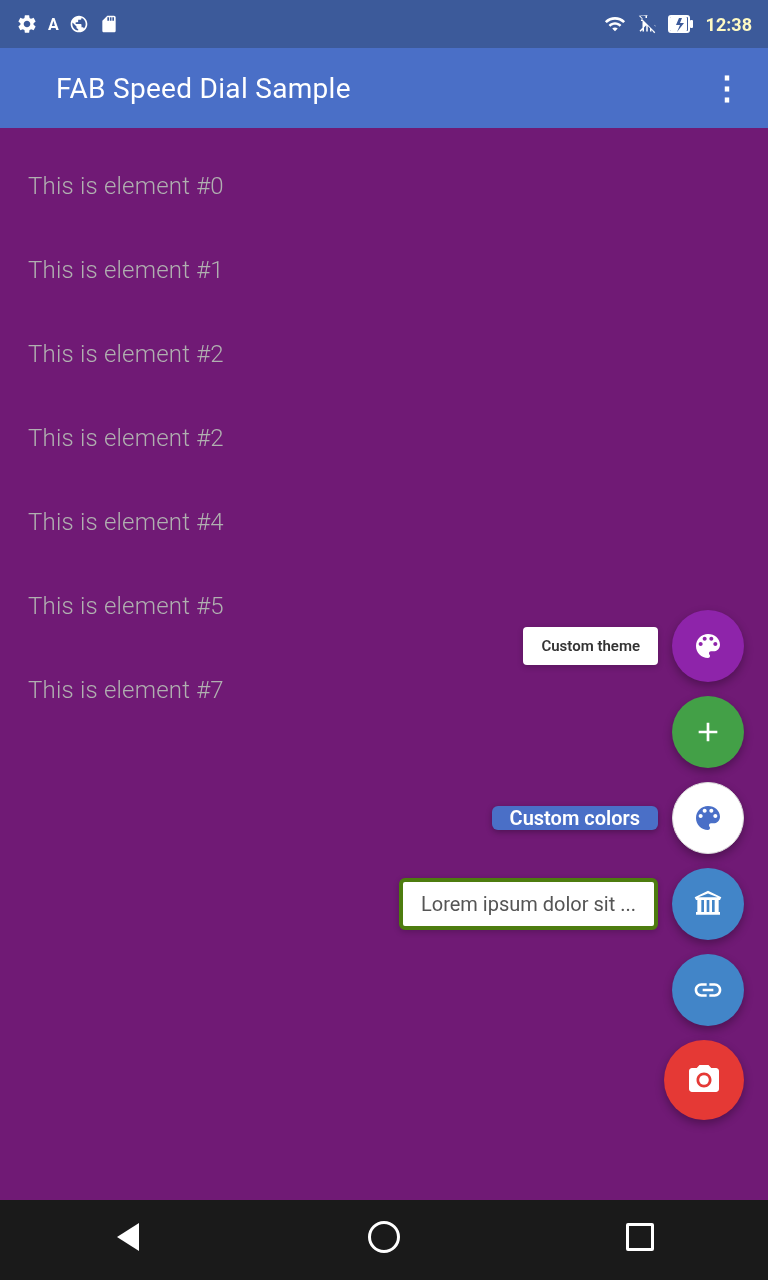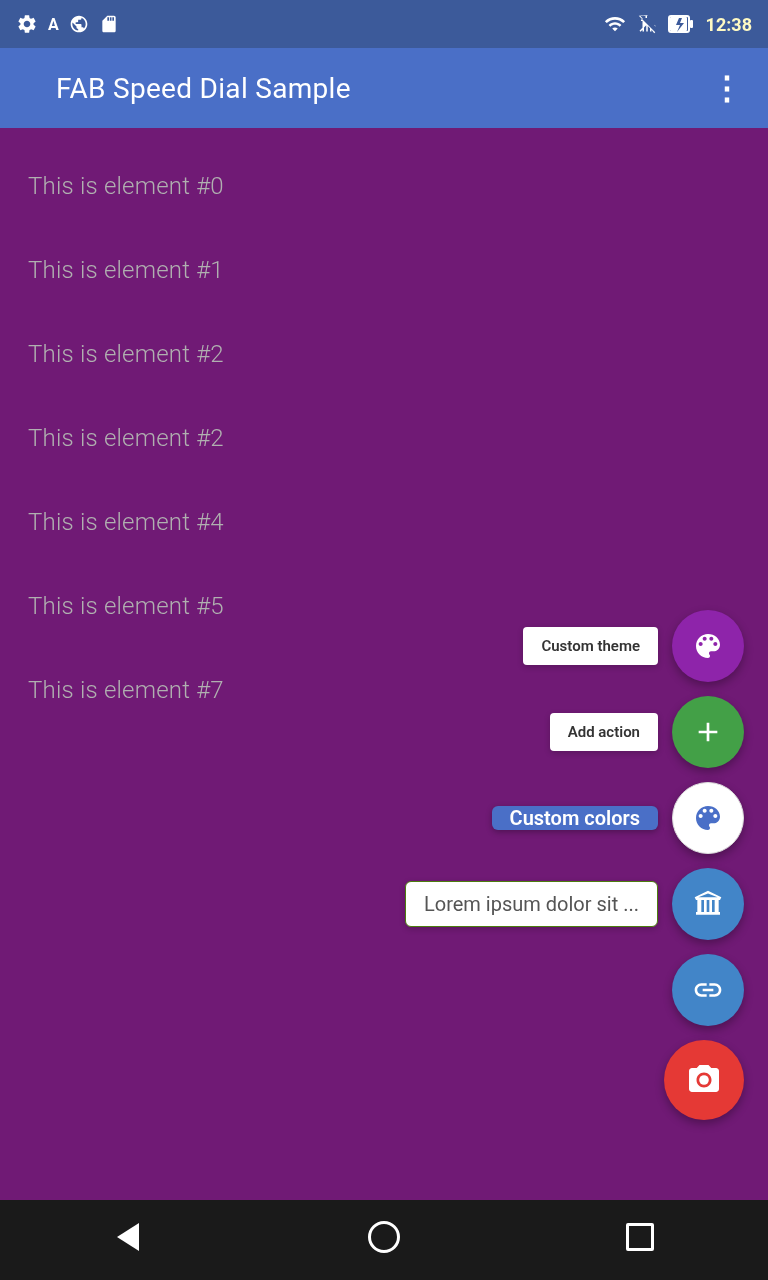--- a/index.html
+++ b/index.html
@@ -122,21 +122,21 @@
 
     .tooltip-label-plain {
       background: white;
       color: #555;
       padding: 10px 18px;
       border-radius: 6px;
       font-size: 20px;
       font-weight: 400;
       box-shadow: 0 2px 6px rgba(0,0,0,0.2);
       white-space: nowrap;
-      border: 1px solid #4d7c0f;
+      border: 4px solid #4d7c0f;
     }
 
     
     .fab-btn {
       width: 72px;
       height: 72px;
       border-radius: 50%;
       border: none;
       cursor: pointer;
       display: flex;
@@ -287,21 +287,20 @@
       <div class="tooltip-label">Custom theme</div>
       <button class="fab-btn fab-purple">
 
         <svg width="32" height="32" viewBox="0 0 24 24" fill="white">
           <path d="M12 3c-4.97 0-9 4.03-9 9s4.03 9 9 9c.83 0 1.5-.67 1.5-1.5 0-.39-.15-.74-.39-1.01-.23-.26-.38-.61-.38-.99 0-.83.67-1.5 1.5-1.5H16c2.76 0 5-2.24 5-5 0-4.42-4.03-8-9-8zm-5.5 9c-.83 0-1.5-.67-1.5-1.5S5.67 9 6.5 9 8 9.67 8 10.5 7.33 12 6.5 12zm3-4C8.67 8 8 7.33 8 6.5S8.67 5 9.5 5s1.5.67 1.5 1.5S10.33 8 9.5 8zm5 0c-.83 0-1.5-.67-1.5-1.5S13.67 5 14.5 5s1.5.67 1.5 1.5S15.33 8 14.5 8zm3 4c-.83 0-1.5-.67-1.5-1.5S16.67 9 17.5 9s1.5.67 1.5 1.5-.67 1.5-1.5 1.5z"></path>
         </svg>
       </button>
     </div>
 
     <div class="speed-dial-item">
-      <div class="tooltip-label">Add action</div>
       <button class="fab-btn fab-green">
         <svg width="32" height="32" viewBox="0 0 24 24" fill="white">
           <path d="M19 13h-6v6h-2v-6H5v-2h6V5h2v6h6v2z"></path>
         </svg>
       </button>
     </div>
 
     <div class="speed-dial-item">
       <div class="tooltip-label-blue">Custom colors</div>
       <button class="fab-btn fab-white" style="border: 1px solid #ddd;">

